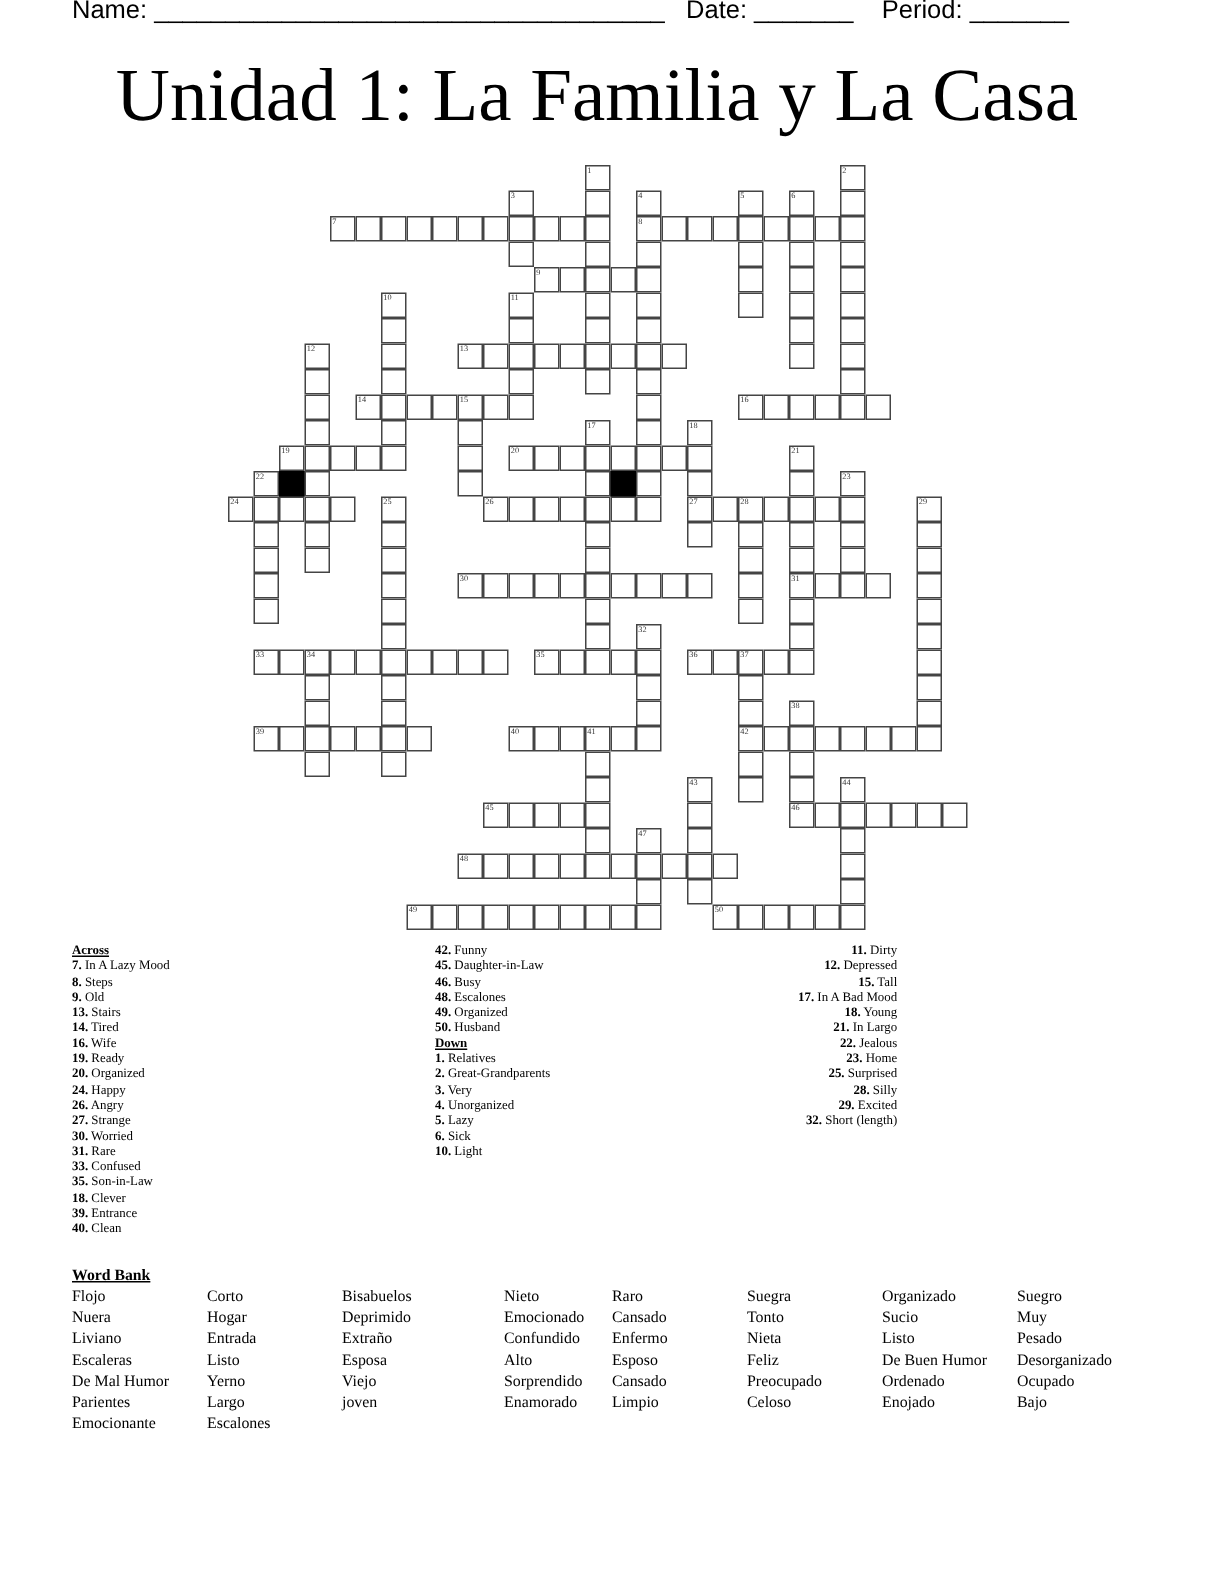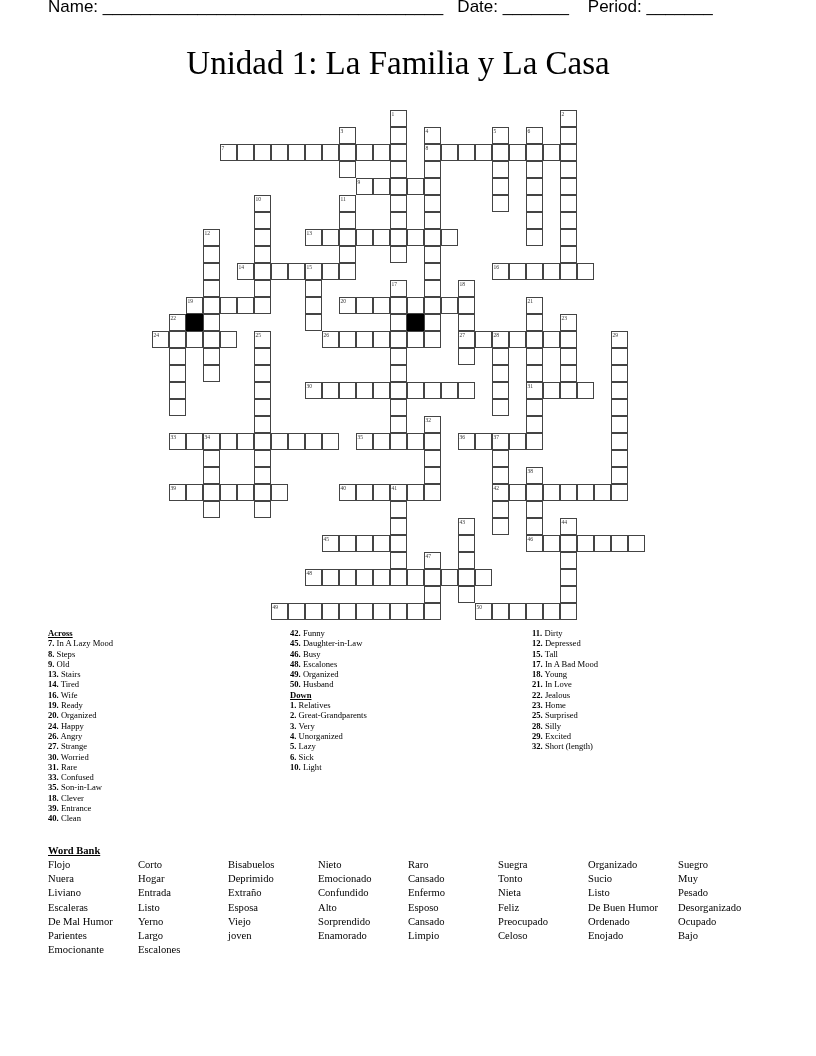--- a/index.html
+++ b/index.html
@@ -1,18 +1,18 @@
 <!DOCTYPE html>
 <html><head>
 <meta charset="utf-8">
 <style>
   html, body { margin: 0; padding: 0; background: #ffffff; }
   body { width: 816px; height: 1056px; position: relative; overflow: hidden; font-family: "Liberation Serif", serif; color: #000; }
   .header-line { position: absolute; top: -3px; left: 48px; font-family: "Liberation Sans", sans-serif; font-size: 17px; white-space: pre; }
-  .title { position: absolute; top: 33px; left: 0; width: 796px; text-align: center; font-size: 33px; line-height: 60px; }
+  .title { position: absolute; top: 33px; left: 0; width: 796px; text-align: center; font-size: 50px; line-height: 60px; }
   .grid { position: absolute; left: 152px; top: 110px; }
   .cell { position: absolute; width: 17px; height: 17px; box-sizing: border-box; border: 1px solid #444; background: #fff; margin-left: -0.5px; margin-top: -0.5px; }
   .cell.black { background: #000; border-color: #000; }
   .cell .num { position: absolute; top: 0px; left: 1px; font-size: 5.5px; line-height: 6px; color: #333; font-family: "Liberation Serif", serif; }
   .clues { position: absolute; font-size: 8.6px; line-height: 10.3px; }
   .clues .hd { font-weight: bold; text-decoration: underline; }
   .clues .n { font-weight: bold; }
   .wordbank-title { position: absolute; left: 48px; top: 845px; font-size: 10.5px; font-weight: bold; text-decoration: underline; }
   .wb-col { position: absolute; top: 858px; font-size: 10.6px; line-height: 14.2px; }
 </style>
@@ -454,27 +454,27 @@
     <div><span class="n">50.</span><span> Husband</span></div>
     <div class="hd">Down</div>
     <div><span class="n">1.</span><span> Relatives</span></div>
     <div><span class="n">2.</span><span> Great-Grandparents</span></div>
     <div><span class="n">3.</span><span> Very</span></div>
     <div><span class="n">4.</span><span> Unorganized</span></div>
     <div><span class="n">5.</span><span> Lazy</span></div>
     <div><span class="n">6.</span><span> Sick</span></div>
     <div><span class="n">10.</span><span> Light</span></div>
   </div>
-<div class="clues" id="clues-col3" style="left:532px; top:628px;">
+<div class="clues" id="clues-col3" style="left:532px; top:628px;text-align:right;">
     <div><span class="n">11.</span><span> Dirty</span></div>
     <div><span class="n">12.</span><span> Depressed</span></div>
     <div><span class="n">15.</span><span> Tall</span></div>
     <div><span class="n">17.</span><span> In A Bad Mood</span></div>
     <div><span class="n">18.</span><span> Young</span></div>
-    <div><span class="n">21.</span><span> In Love</span></div>
+    <div><span class="n">21.</span><span> In Largo</span></div>
     <div><span class="n">22.</span><span> Jealous</span></div>
     <div><span class="n">23.</span><span> Home</span></div>
     <div><span class="n">25.</span><span> Surprised</span></div>
     <div><span class="n">28.</span><span> Silly</span></div>
     <div><span class="n">29.</span><span> Excited</span></div>
     <div><span class="n">32.</span><span> Short (length)</span></div>
   </div>
 
 <div class="wordbank-title">Word Bank</div>
 <div id="wordbank">
@@ -497,21 +497,21 @@
       <div>Escalones</div>
     </div>
     <div class="wb-col" style="left: 228px;">
       <div>Bisabuelos</div>
       <div>Deprimido</div>
       <div>Extraño</div>
       <div>Esposa</div>
       <div>Viejo</div>
       <div>joven</div>
     </div>
-    <div class="wb-col" style="left: 318px;">
+    <div class="wb-col" style="left: 336px;">
       <div>Nieto</div>
       <div>Emocionado</div>
       <div>Confundido</div>
       <div>Alto</div>
       <div>Sorprendido</div>
       <div>Enamorado</div>
     </div>
     <div class="wb-col" style="left: 408px;">
       <div>Raro</div>
       <div>Cansado</div>

